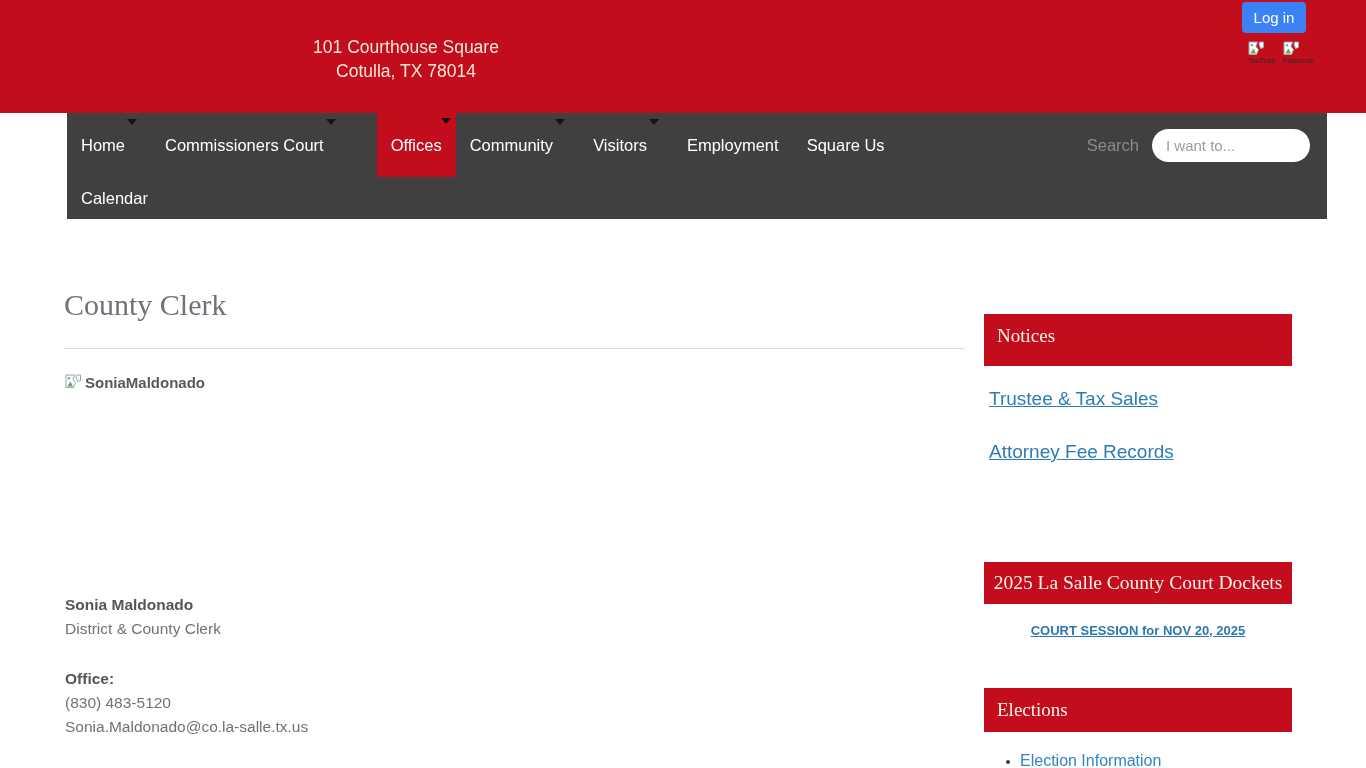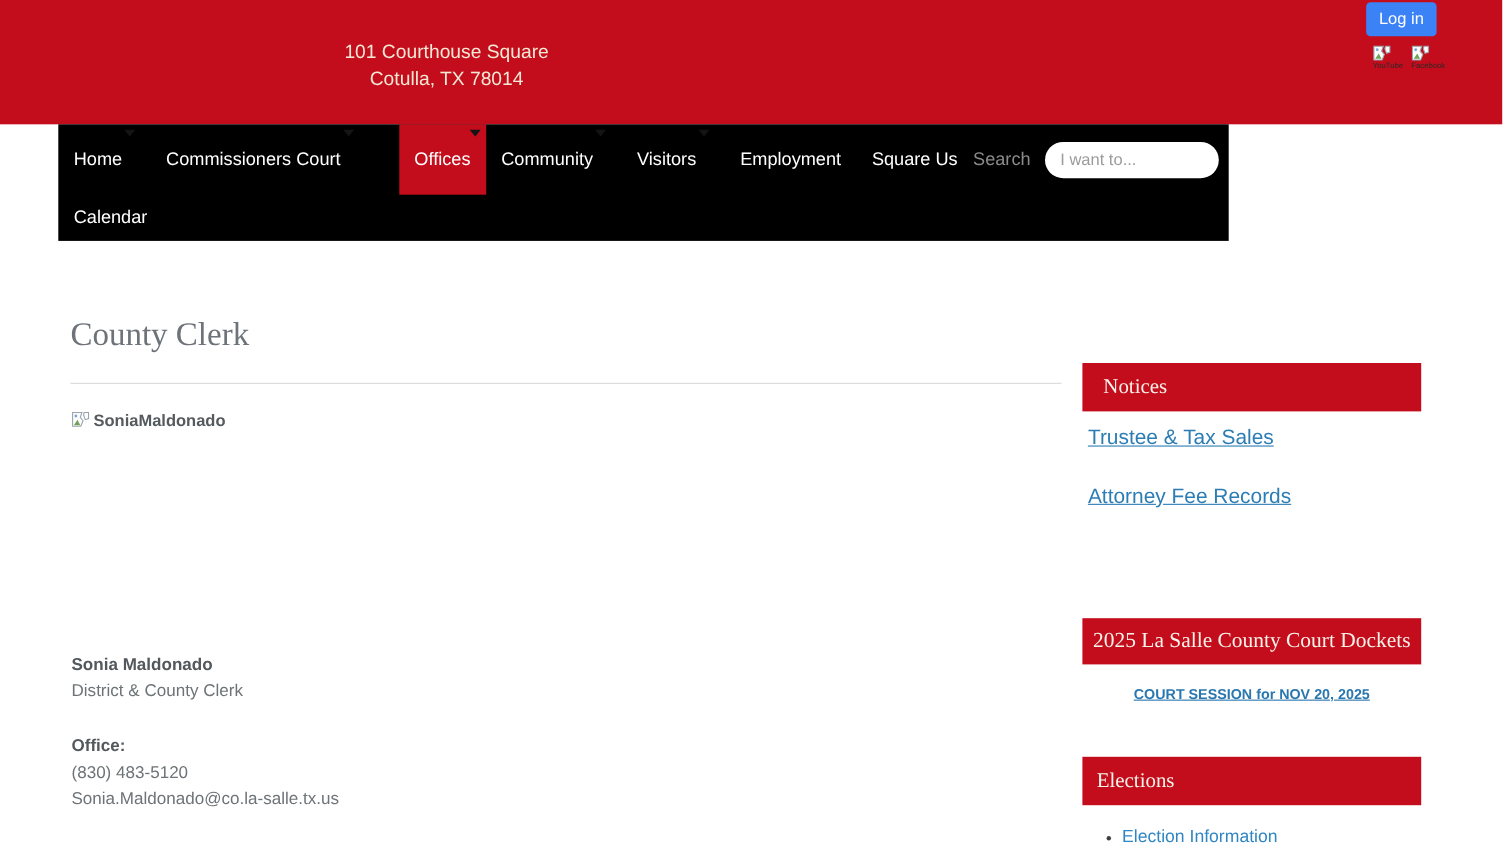--- a/index.html
+++ b/index.html
@@ -14,21 +14,21 @@
                background:#3b82f6; color:#ffffff; border:none; border-radius:4px;
                font-size:15px; font-family:"Liberation Sans", sans-serif; cursor:pointer; }
   .socials { position:absolute; left:1248px; top:41px; display:flex; gap:18px; }
   .social-link { display:flex; flex-direction:column; align-items:flex-start; width:17px; overflow:visible; text-decoration:none; }
   .social-link .alt-txt { font-size:7px; color:#27292b; white-space:nowrap; margin-top:1px; }
 
   
   .bimg { display:inline-block; flex:0 0 auto; }
 
   
-  .navbar { position:absolute; left:53px; top:113px; width:1064px; height:106px; background:#000000; }
+  .navbar { position:absolute; left:67px; top:113px; width:1260px; height:106px; background:#404040; }
   .nav-row1 { display:flex; align-items:stretch; height:64px; }
   .nav-item { position:relative; display:block; color:#ffffff; font-size:16.5px;
               line-height:64px; padding:0 14px; text-decoration:none; white-space:nowrap; }
   .nav-item.active { background:#c30d1c;margin-left:27px; }
   .caret { display:inline-block; width:0; height:0; margin-left:2px;
            border-left:5px solid transparent; border-right:5px solid transparent;
            border-top:6px solid #141414; vertical-align:26px; }
   .nav-item.active .caret { position:absolute; top:5px; right:5px; margin:0; vertical-align:baseline; }
   .search-group { margin-left:auto; display:flex; align-items:center; padding-right:17px; }
   .search-label { color:#8b8b8b; font-size:16.5px; margin-right:13px; }
@@ -45,21 +45,21 @@
   .broken-photo { position:absolute; left:65px; top:374px; display:flex; align-items:flex-start; gap:3px; }
   .broken-photo .alt-txt { font-size:15px; font-weight:bold; color:#545a5e; }
 
   .contact { position:absolute; left:65px; top:593px; font-size:15.5px; line-height:24px; color:#6d7377; }
   .contact .bold { font-weight:bold; color:#53585c; }
   .contact .block-gap { margin-top:26px; }
 
   
   .side-banner { position:absolute; left:984px; width:308px; background:#c30d1c;
                  color:#f7f3ea; font-family:"Liberation Serif", serif; }
-  .banner-notices   { top:330px; height:44px; line-height:44px; padding-left:19px; font-size:19px; }
+  .banner-notices   { top:314px; height:52px; line-height:44px; padding-left:13px; font-size:19px; }
   .banner-dockets   { top:562px; height:42px; line-height:42px; text-align:center; font-size:19.5px; }
   .banner-elections { top:688px; height:44px; line-height:44px; padding-left:13px; font-size:19px; }
 
   .side-link { position:absolute; left:989px; font-size:19px; color:#2d7db5; text-decoration:underline; }
   .side-link1 { top:388px; }
   .side-link2 { top:441px; }
   .court-link { position:absolute; left:984px; top:623px; width:308px; text-align:center;
                 font-size:13px; font-weight:bold; color:#2a77b0; text-decoration:underline; }
   .bullet-item { position:absolute; left:1006px; top:752px; display:flex; align-items:center; }
   .bullet-dot { width:4px; height:4px; border-radius:50%; background:#3d4043; margin-right:10px; margin-top:2px; }

